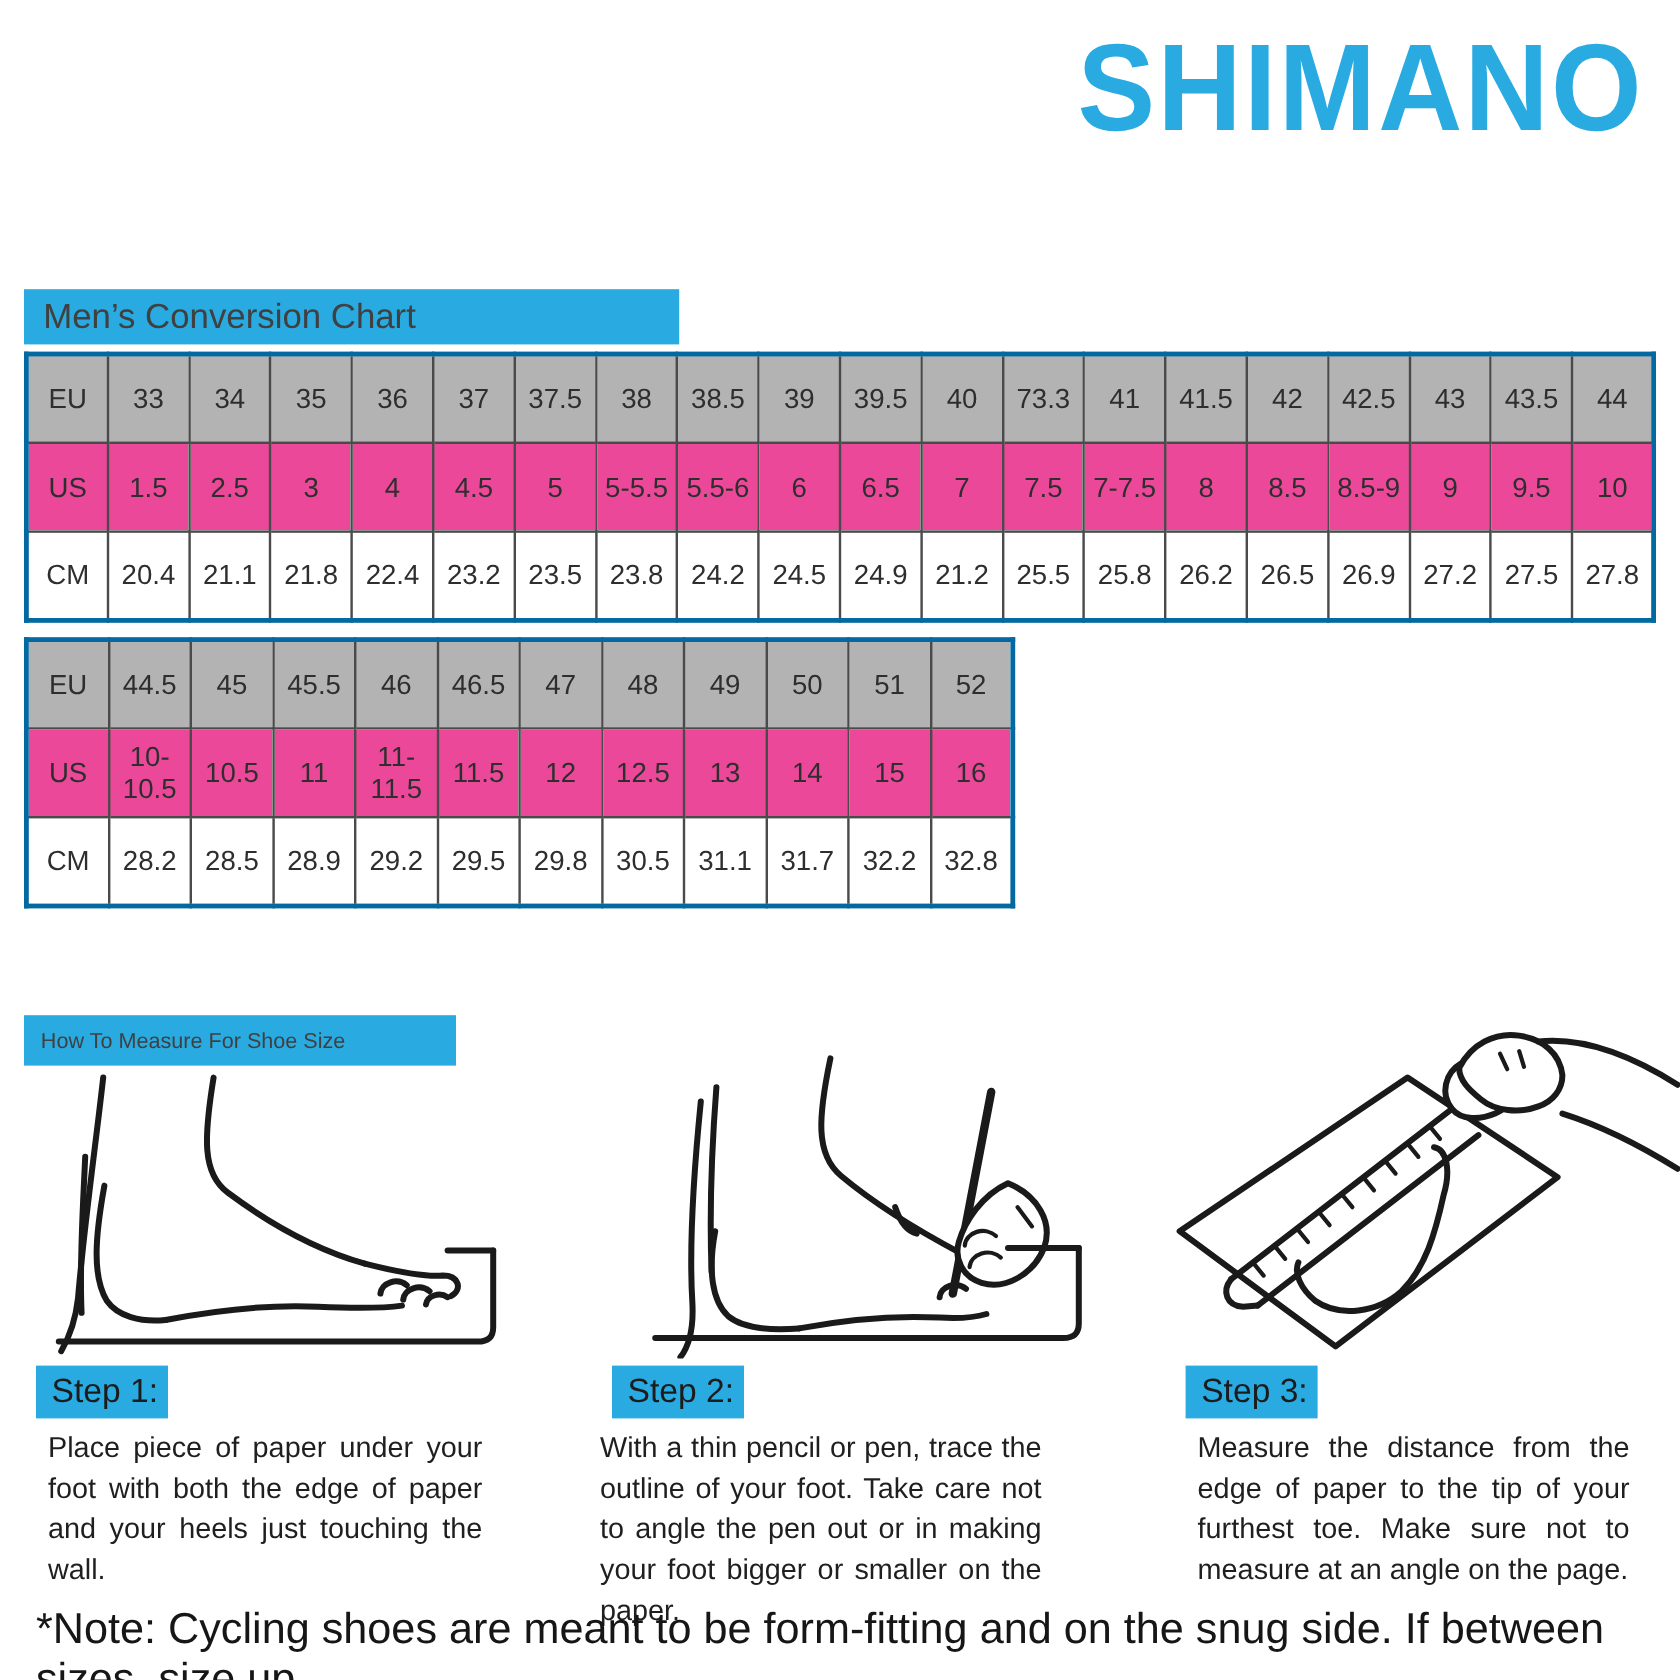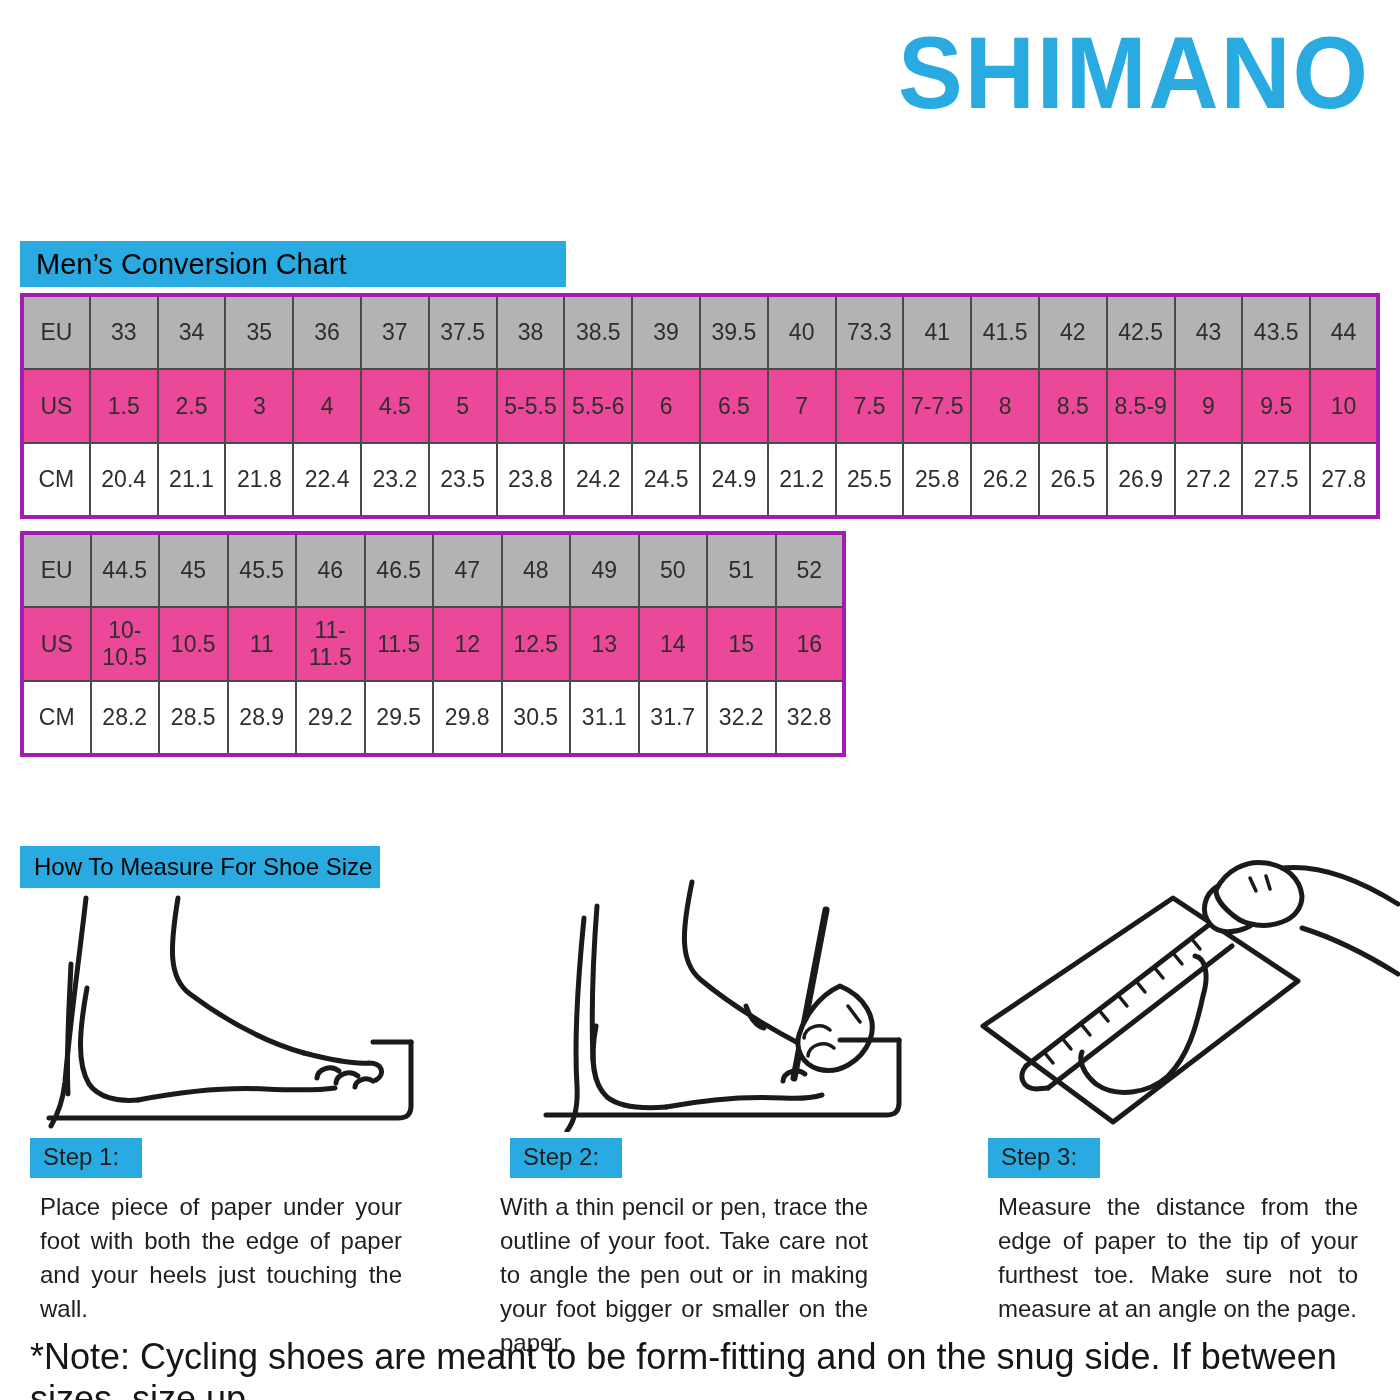--- a/index.html
+++ b/index.html
@@ -9,27 +9,27 @@
 
   
   .logo {
     position:absolute; top:14px; right:30px;
     font-size:97px; font-weight:bold; letter-spacing:2px;
     color:#29ABE2; transform:scaleY(1.06); transform-origin:top right;
     white-space:nowrap;
   }
 
   
-  .bar { position:absolute; background:#29ABE2; color:#000000; display:flex; align-items:center; }
+  .bar { position:absolute; background:#29ABE2; color:#404040; display:flex; align-items:center; }
   .bar-men { left:20px; top:241px; width:546px; height:46px; font-size:29px; padding-left:16px; }
-  .bar-measure { left:20px; top:846px; width:360px; height:42px; font-size:24px; padding-left:14px; }
+  .bar-measure { left:20px; top:846px; width:360px; height:42px; font-size:18px; padding-left:14px; }
 
   
   table.size-table { position:absolute; border-collapse:collapse; table-layout:fixed;
-    border:4px solid #a21caf; }
+    border:4px solid #0369a1; }
   .tbl-1 { left:20px; top:293px; width:1360px; }
   .tbl-2 { left:20px; top:531px; width:826px; }
   table.size-table td {
     border:2px solid #4a4a4a; text-align:center; vertical-align:middle;
     height:74px; font-size:23px; color:#2e2e2e; overflow:hidden;
   }
   table.size-table tr.row-0 td { background:#b3b3b3; }
   table.size-table tr.row-1 td { background:#ec4899; }
   table.size-table tr.row-2 td { background:#ffffff; }
 
@@ -39,21 +39,21 @@
   .illus path.fillwhite { fill:#ffffff; }
   .illus path.thick { stroke-width:7; }
   .illus path.thin { stroke-width:3.5; }
   #illus1 { left:20px;  top:892px; }
   #illus2 { left:488px; top:878px; }
   #illus3 { left:948px; top:856px; }
 
   
   .step-label {
     position:absolute; top:1138px; background:#29ABE2; color:#1c1c1c;
-    font-size:24px; padding:5px 23px 7px 13px;
+    font-size:28px; padding:5px 8px 7px 13px;
   }
   #step1-label { left:30px; }
   #step2-label { left:510px; }
   #step3-label { left:988px; }
 
   .step-text {
     position:absolute; top:1190px; font-size:24px; line-height:34px;
     text-align:justify; color:#1f1f1f;
   }
   #step1-text { left:40px;  width:362px; }

